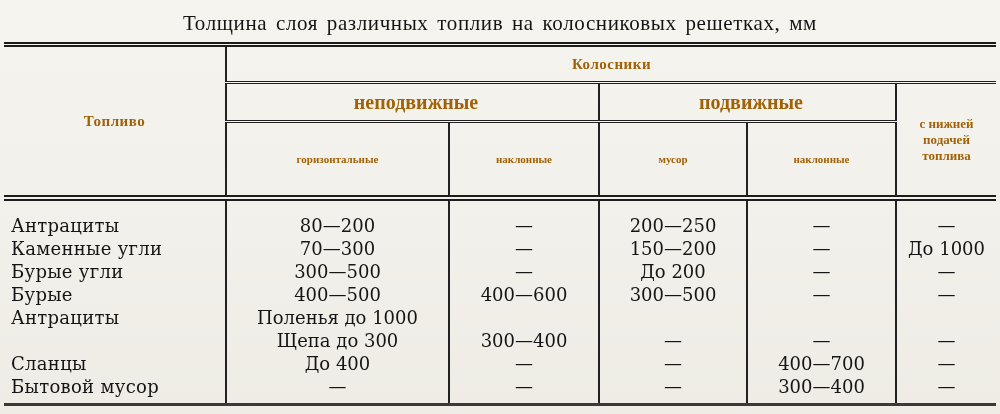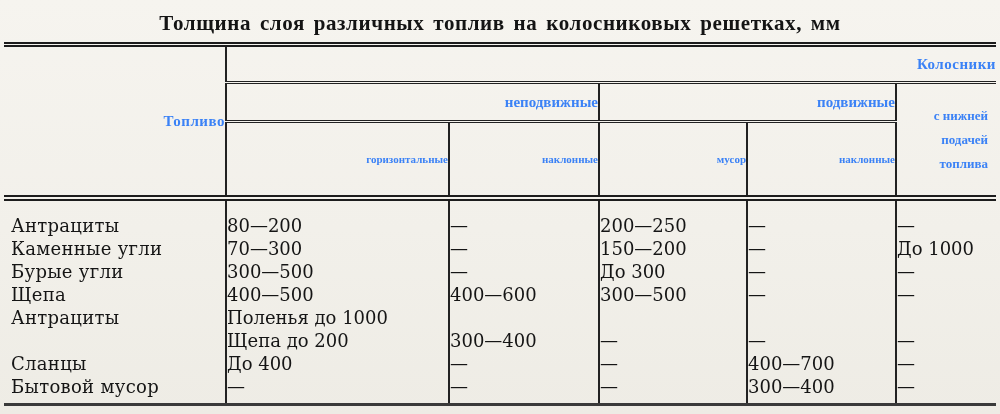--- a/index.html
+++ b/index.html
@@ -15,21 +15,21 @@
     height: 414px;
     font-family: "DejaVu Serif", serif;
     color: #181818;
     position: relative;
   }
   .title {
     margin: 0;
     padding-top: 11px;
     text-align: center;
     font-family: "Liberation Serif", serif;
-    font-weight: bold;
+    font-weight: normal;
     font-size: 21px;
     letter-spacing: 0.6px;
     color: #141414;
     word-spacing: 3px;
   }
   table.fuels {
     margin: 6px auto 0 auto;
     width: 992px;
     border-collapse: collapse;
     table-layout: fixed;
@@ -42,62 +42,63 @@
   col.c-cep   { width: 148px; }
   col.c-nakl2 { width: 149px; }
   col.c-under { width: 100px; }
 
   td { padding: 0; }
 
   
   thead td {
     font-family: "Liberation Serif", serif;
     font-weight: bold;
-    text-align: right;
+    text-align: center;
     vertical-align: middle;
-    color: #3b82f6;
+    color: #a16207;
   }
   .h-fuel {
     font-size: 15px;
     border-right: 2px solid #222;
     border-bottom: 6px double #1c1c1c;
     letter-spacing: 0.5px;
   }
   .h-grates {
     font-size: 15px;
     height: 34px;
     border-bottom: 3px double #222;
     letter-spacing: 0.5px;
   }
   .h-group {
-    font-size: 15px;
+    font-size: 20px;
     height: 36px;
     border-bottom: 3px double #222;
     padding-left: 7px;
   }
   .h-under {
     font-size: 13px;
-    line-height: 24px;
+    line-height: 16px;
     border-left: 2px solid #222;
     border-bottom: 6px double #1c1c1c;
     padding: 0 8px;
   }
   .h-sub {
     font-size: 11px;
     height: 72px;
     border-bottom: 6px double #1c1c1c;
   }
   .bl { border-left: 2px solid #222; }
 
   
   tbody td {
     font-family: "DejaVu Serif", serif;
     font-size: 18px;
     line-height: 23px;
     height: 23px;
+    text-align: center;
     white-space: nowrap;
     color: #151515;
   }
   tbody td.fuel {
     text-align: left;
     padding-left: 7px;
     border-right: 2px solid #222;
     letter-spacing: 0.3px;
   }
   tbody tr:first-child td { padding-top: 13px; margin-left: 32px; }
@@ -152,43 +153,43 @@
         <td>70—300</td>
         <td class="bl">—</td>
         <td class="bl">150—200</td>
         <td class="bl">—</td>
         <td class="bl">До 1000</td>
       </tr>
       <tr>
         <td class="fuel">Бурые угли</td>
         <td>300—500</td>
         <td class="bl">—</td>
-        <td class="bl">До 300</td>
-        <td class="bl">—</td>
-        <td class="bl">—</td>
-      </tr>
-      <tr>
-        <td class="fuel">Щепа</td>
+        <td class="bl">До 200</td>
+        <td class="bl">—</td>
+        <td class="bl">—</td>
+      </tr>
+      <tr>
+        <td class="fuel">Бурые</td>
         <td>400—500</td>
         <td class="bl">400—600</td>
         <td class="bl">300—500</td>
         <td class="bl">—</td>
         <td class="bl">—</td>
       </tr>
       <tr>
         <td class="fuel">Антрациты</td>
         <td>Поленья до 1000</td>
         <td class="bl"></td>
         <td class="bl"></td>
         <td class="bl"></td>
         <td class="bl"></td>
       </tr>
       <tr>
         <td class="fuel"></td>
-        <td>Щепа до 200</td>
+        <td>Щепа до 300</td>
         <td class="bl">300—400</td>
         <td class="bl">—</td>
         <td class="bl">—</td>
         <td class="bl">—</td>
       </tr>
       <tr>
         <td class="fuel">Сланцы</td>
         <td>До 400</td>
         <td class="bl">—</td>
         <td class="bl">—</td>

